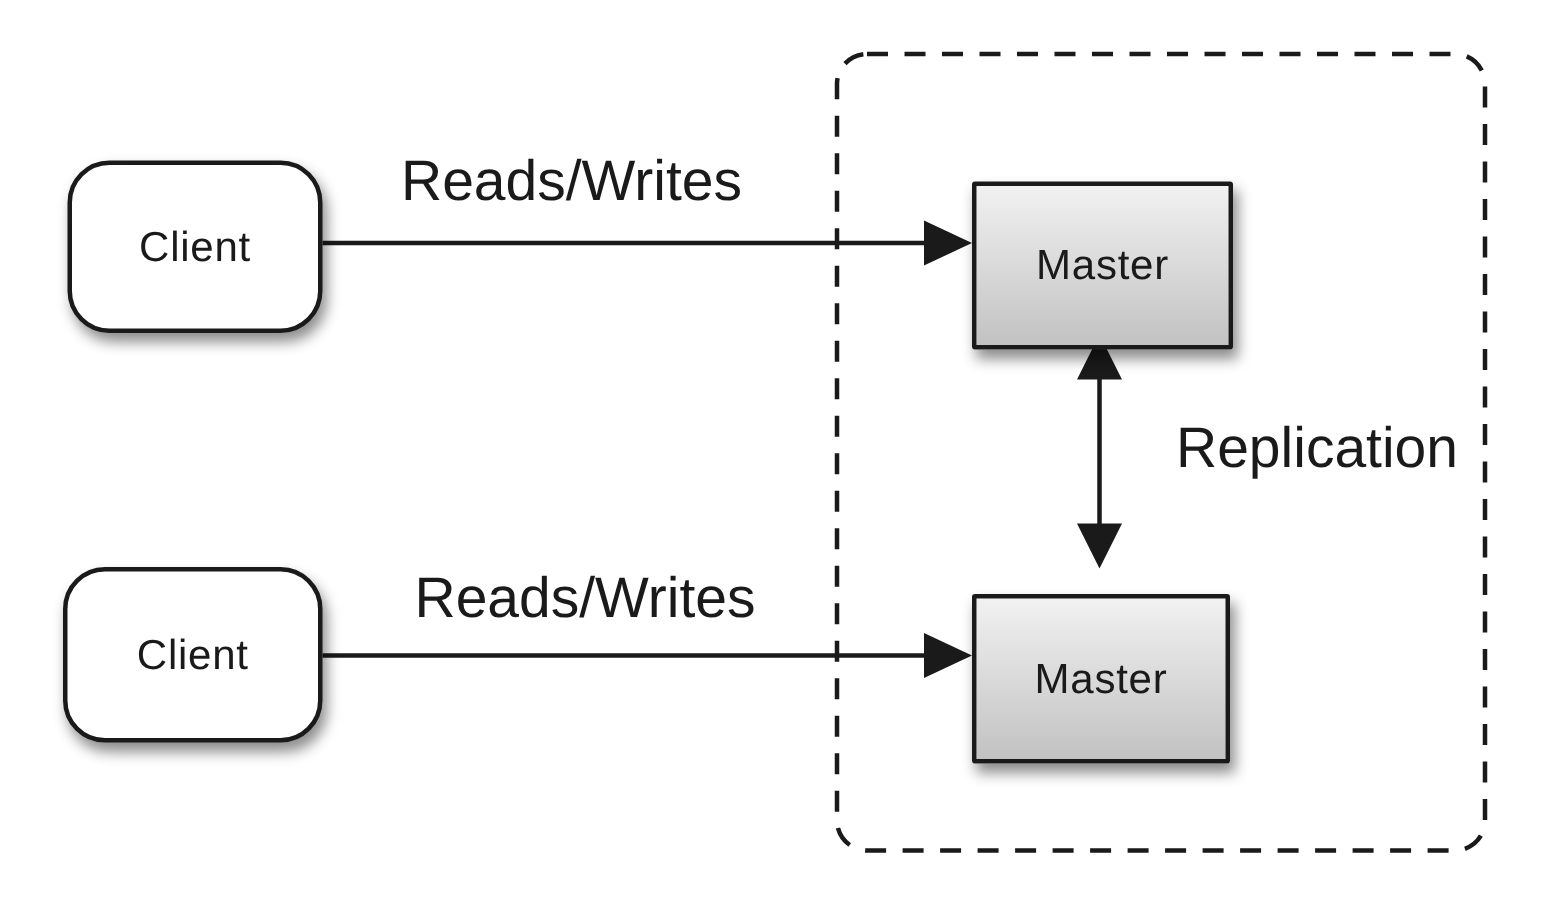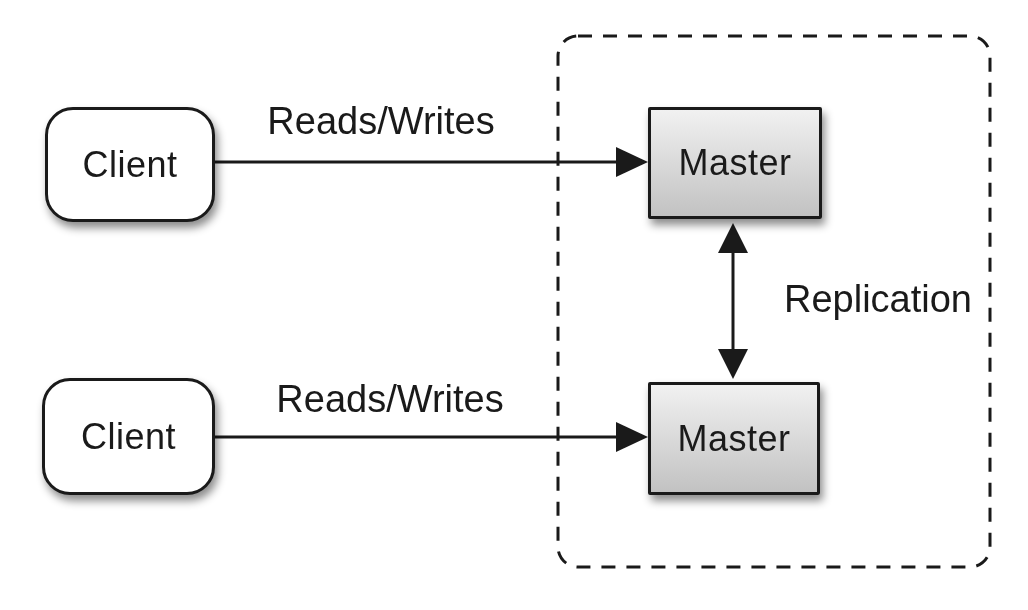--- a/index.html
+++ b/index.html
@@ -20,34 +20,35 @@
     width: 1028px; height: 610px;
     pointer-events: none;
   }
   .node {
     position: absolute;
     display: flex;
     align-items: center;
     justify-content: center;
     border: 3px solid #1a1a1a;
     box-sizing: border-box;
-    font-size: 36px;
+    font-size: 28px;
     color: #1a1a1a;
     letter-spacing: 0.5px;
     box-shadow: 3px 6px 9px rgba(0,0,0,0.45);
   }
   .client {
     background: #ffffff;
     border-radius: 28px;
   }
   .client-top    { left: 45px;  top: 107px; width: 170px; height: 115px; }
   .client-bottom { left: 42px;  top: 378px; width: 173px; height: 117px; }
   .master {
     background: linear-gradient(to bottom, #f1f1f1 0%, #dcdcdc 45%, #c2c2c2 100%);
     border-radius: 2px;
+    margin-top: 14px;
   }
   .master-top    { left: 648px; top: 107px; width: 174px; height: 112px; }
   .master-bottom { left: 648px; top: 382px; width: 172px; height: 113px; }
   .edge-label {
     position: absolute;
     font-size: 38px;
     color: #1a1a1a;
     line-height: 1;
     white-space: nowrap;
   }

